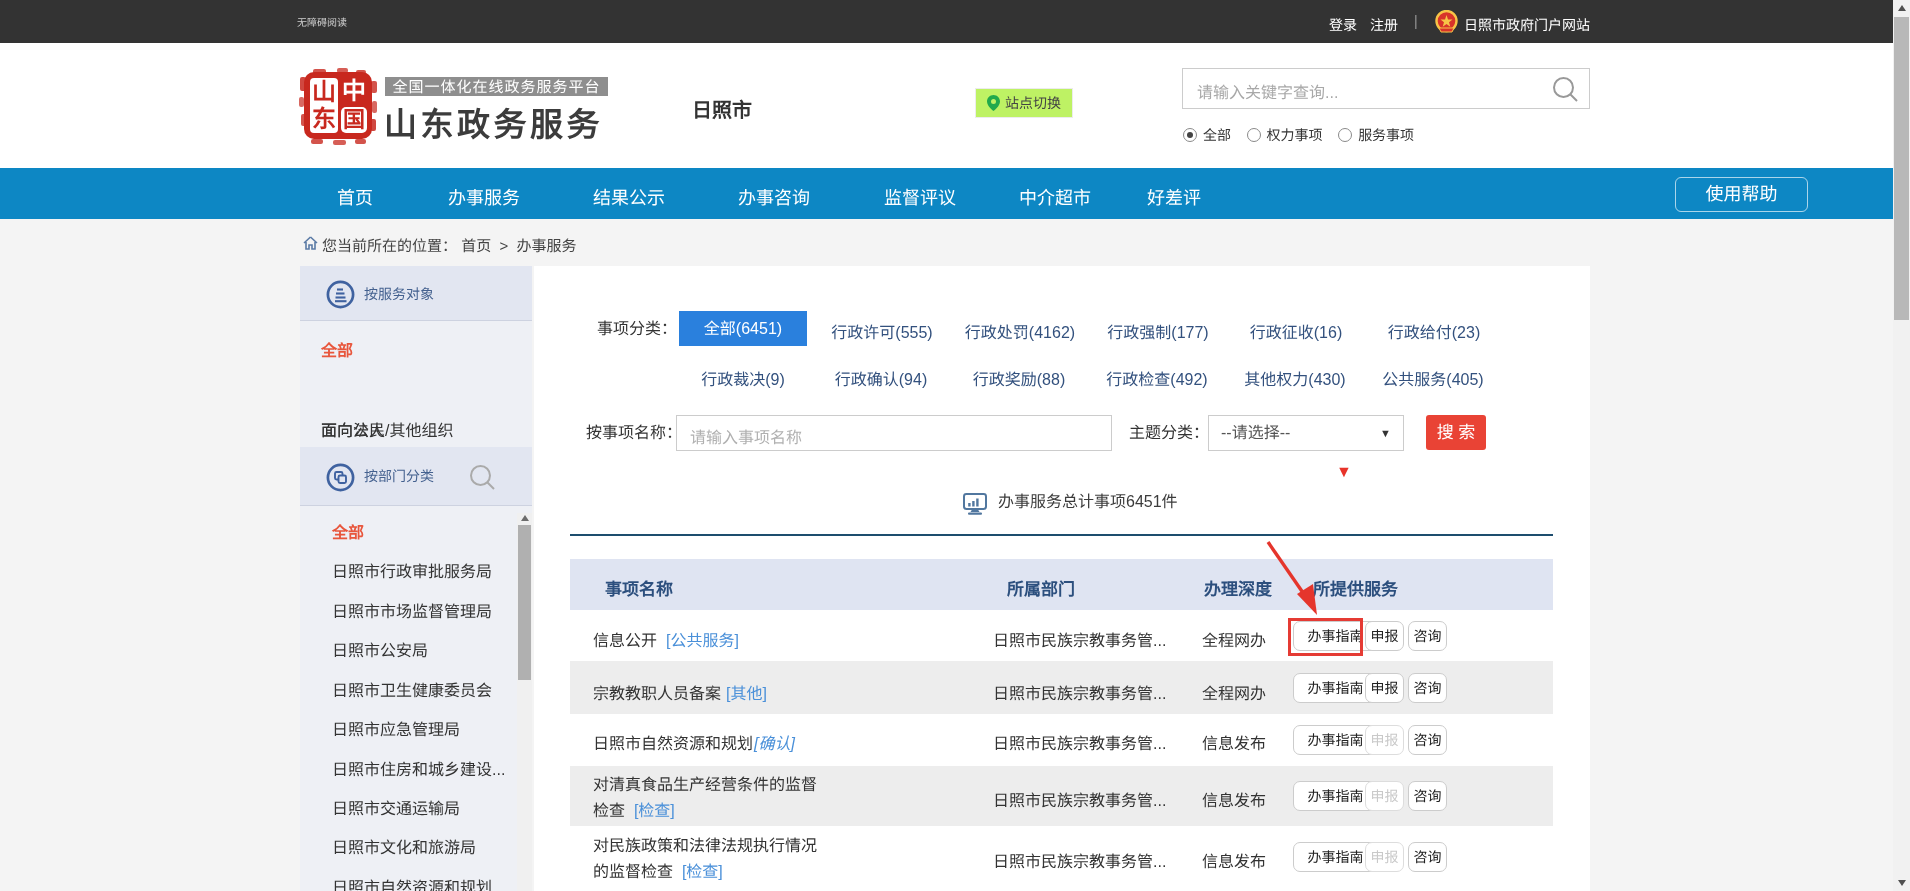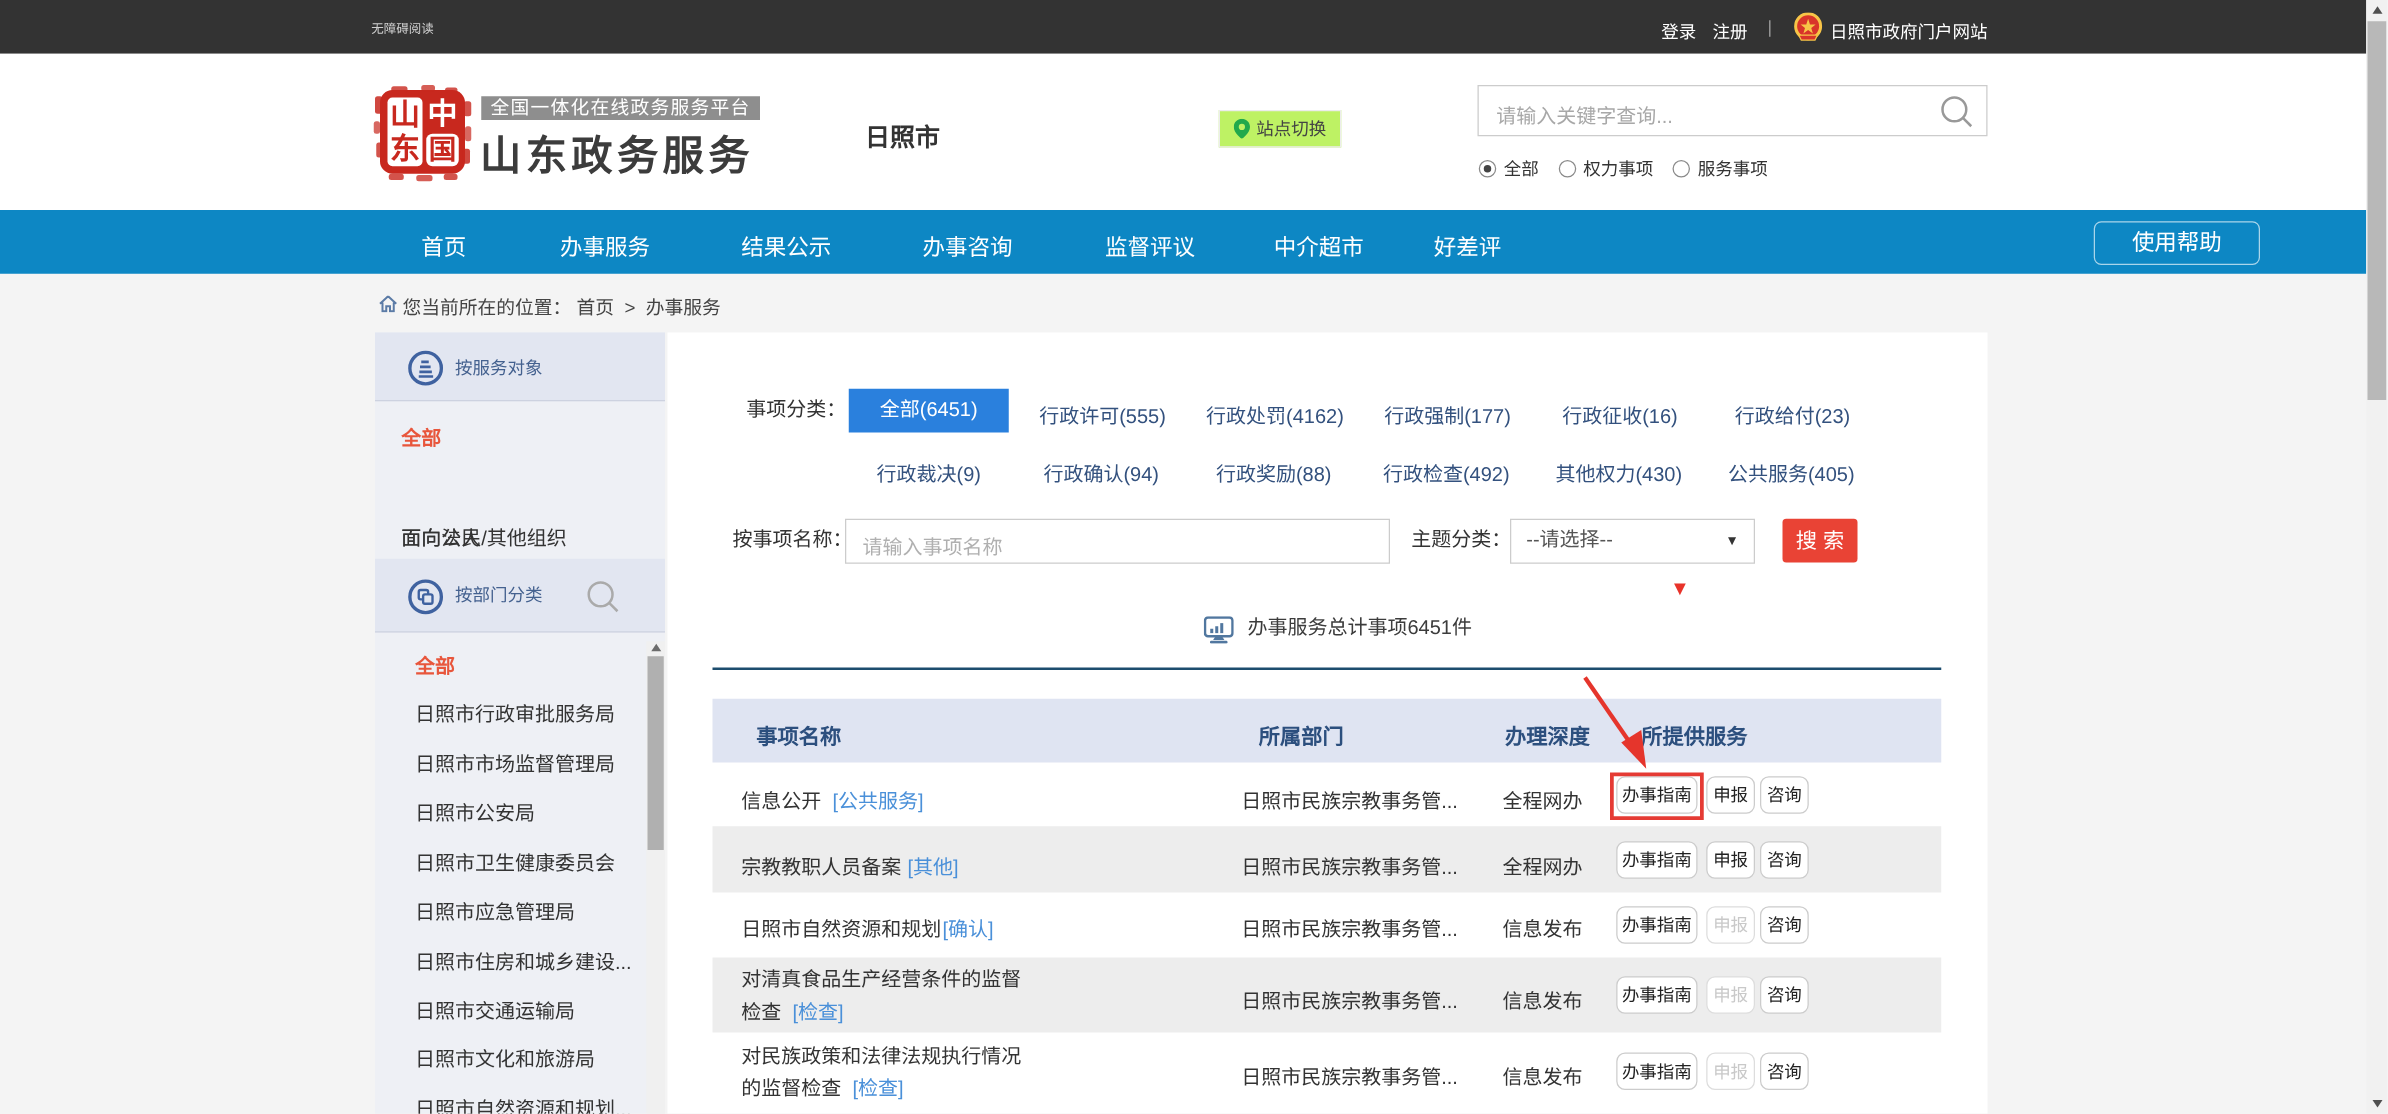--- a/index.html
+++ b/index.html
@@ -46,21 +46,21 @@
   
   .tbl { position:absolute; left:36px; top:293px; width:983px; }
   .thead { position:relative; height:51px; background:#dfe4f2; }
   .thead span { position:absolute; top:16px; font-size:17px; font-weight:bold; color:#2c4f7e; }
   .trow { position:relative; width:983px; }
   .gray { background:#ededed; }
   .tname { position:absolute; left:23px; font-size:16px; color:#333; }
   .tag { font-size:16px; color:#4a90d9; }
   .tdept { position:absolute; left:423px; font-size:16px; color:#333; }
   .tdeep { position:absolute; left:632px; font-size:16px; color:#333; }
-  .btn { position:absolute; width:65px; height:30px; background:#fff; border:1px solid #ccc; border-radius:7px; font-size:14px; color:#222; text-align:center; line-height:28px; }
+  .btn { position:absolute; width:85px; height:30px; background:#fff; border:1px solid #ccc; border-radius:7px; font-size:14px; color:#222; text-align:center; line-height:28px; }
   .btn.sm { width:39px; }
   .btn.dis { color:#c9c9c9; border-color:#ddd; }
   
   .redbox { position:absolute; left:1288px; top:618px; width:75px; height:38px; border:3px solid #e53b34; }
   
   .scroll { position:absolute; left:1893px; top:0; width:17px; height:891px; background:#f1f1f1; }
   .scroll .thumb { position:absolute; left:1px; top:17px; width:15px; height:303px; background:#b8b8b8; }
 </style>
 </head>
 <body>
@@ -238,21 +238,21 @@
         <span class="tname" style="top:19px;">宗教教职人员备案</span>
         <span class="tag abs" style="left:156px; top:19px;">[其他]</span>
         <span class="tdept" style="top:19px;">日照市民族宗教事务管...</span>
         <span class="tdeep" style="top:19px;">全程网办</span>
         <div class="btn" style="left:723px; top:12px;">办事指南</div>
         <div class="btn sm" style="left:795px; top:12px;">申报</div>
         <div class="btn sm" style="left:838px; top:12px;">咨询</div>
       </div>
       <div class="trow" style="height:52px;">
         <span class="tname" style="top:16px;">日照市自然资源和规划</span>
-        <span class="tag abs" style="left:184px; top:16px;">[确认]</span>
+        <span class="tag abs" style="left:184px; top:16px;font-style:italic;">[确认]</span>
         <span class="tdept" style="top:16px;">日照市民族宗教事务管...</span>
         <span class="tdeep" style="top:16px;">信息发布</span>
         <div class="btn" style="left:723px; top:11px;">办事指南</div>
         <div class="btn sm dis" style="left:795px; top:11px;">申报</div>
         <div class="btn sm" style="left:838px; top:11px;">咨询</div>
       </div>
       <div class="trow gray" style="height:60px;">
         <span class="tname" style="top:6px; line-height:26px;">对清真食品生产经营条件的监督<br>检查&nbsp;&nbsp;<span class="tag">[检查]</span></span>
         <span class="tdept" style="top:21px;">日照市民族宗教事务管...</span>
         <span class="tdeep" style="top:21px;">信息发布</span>

